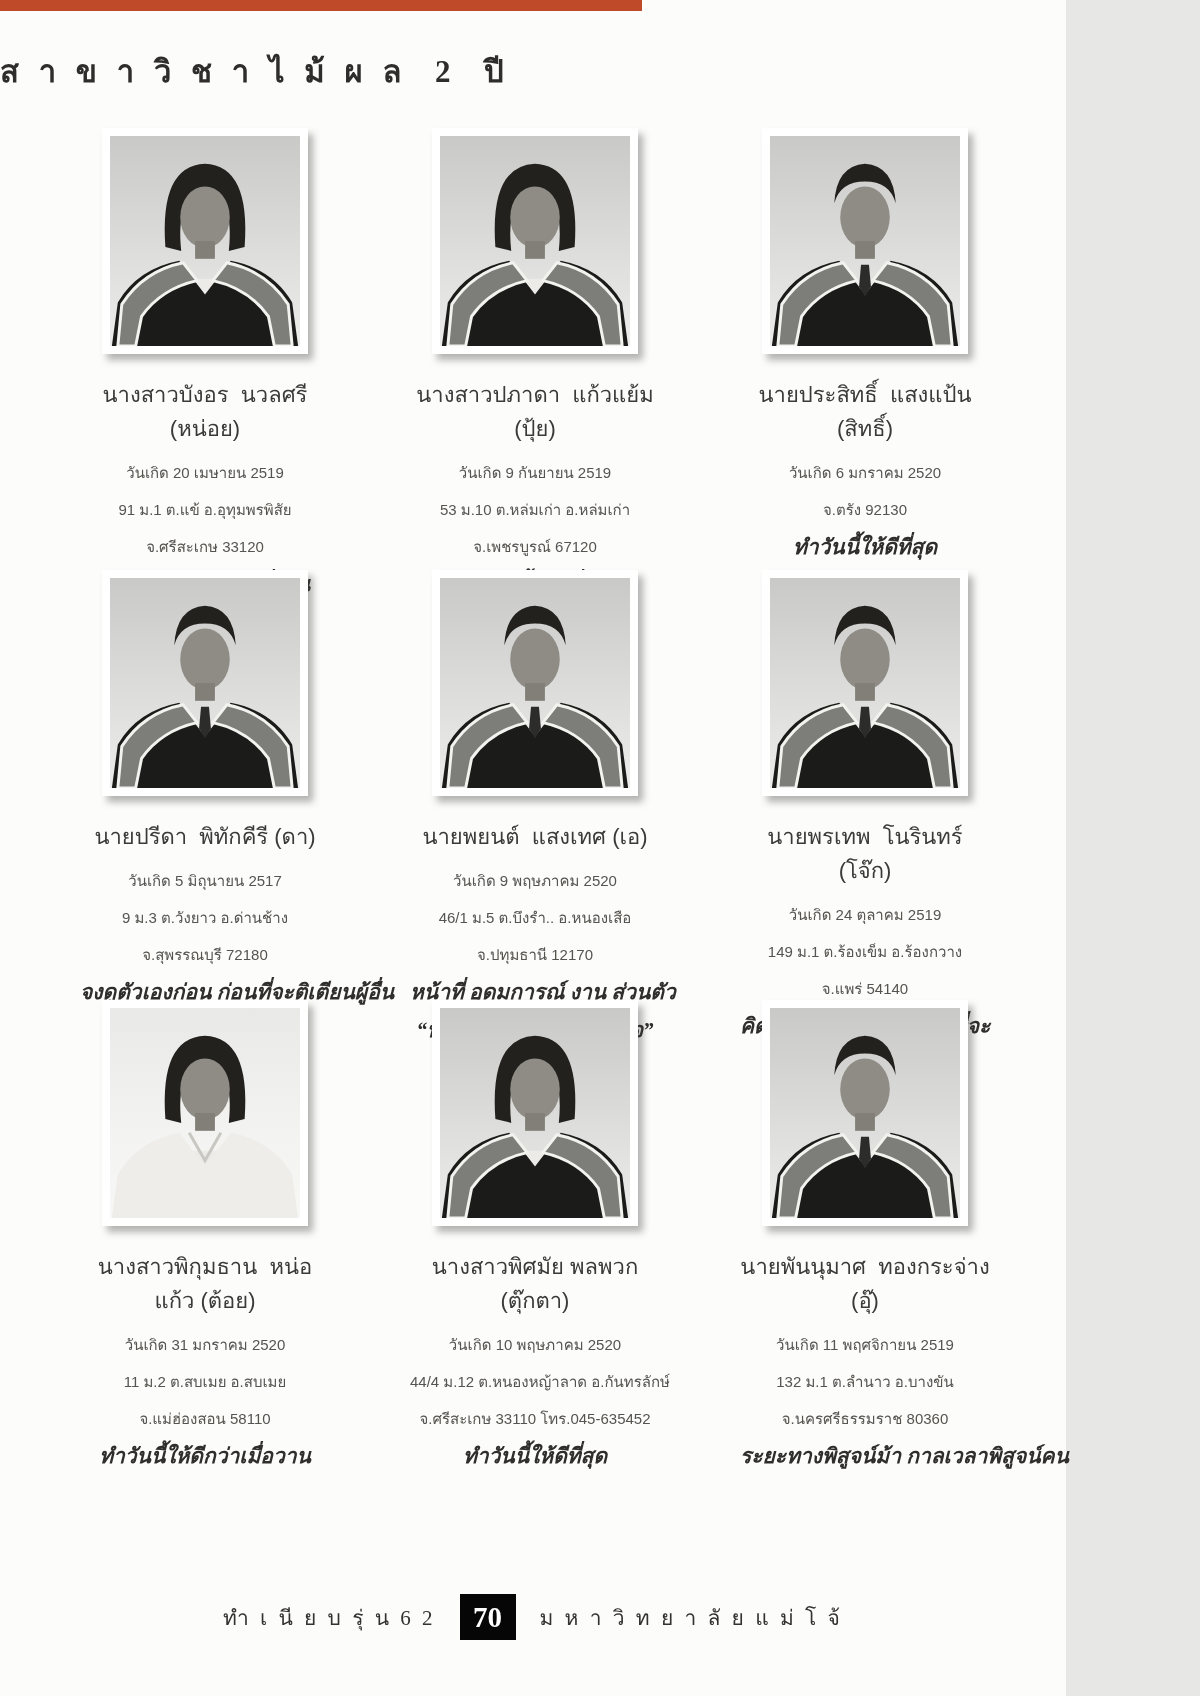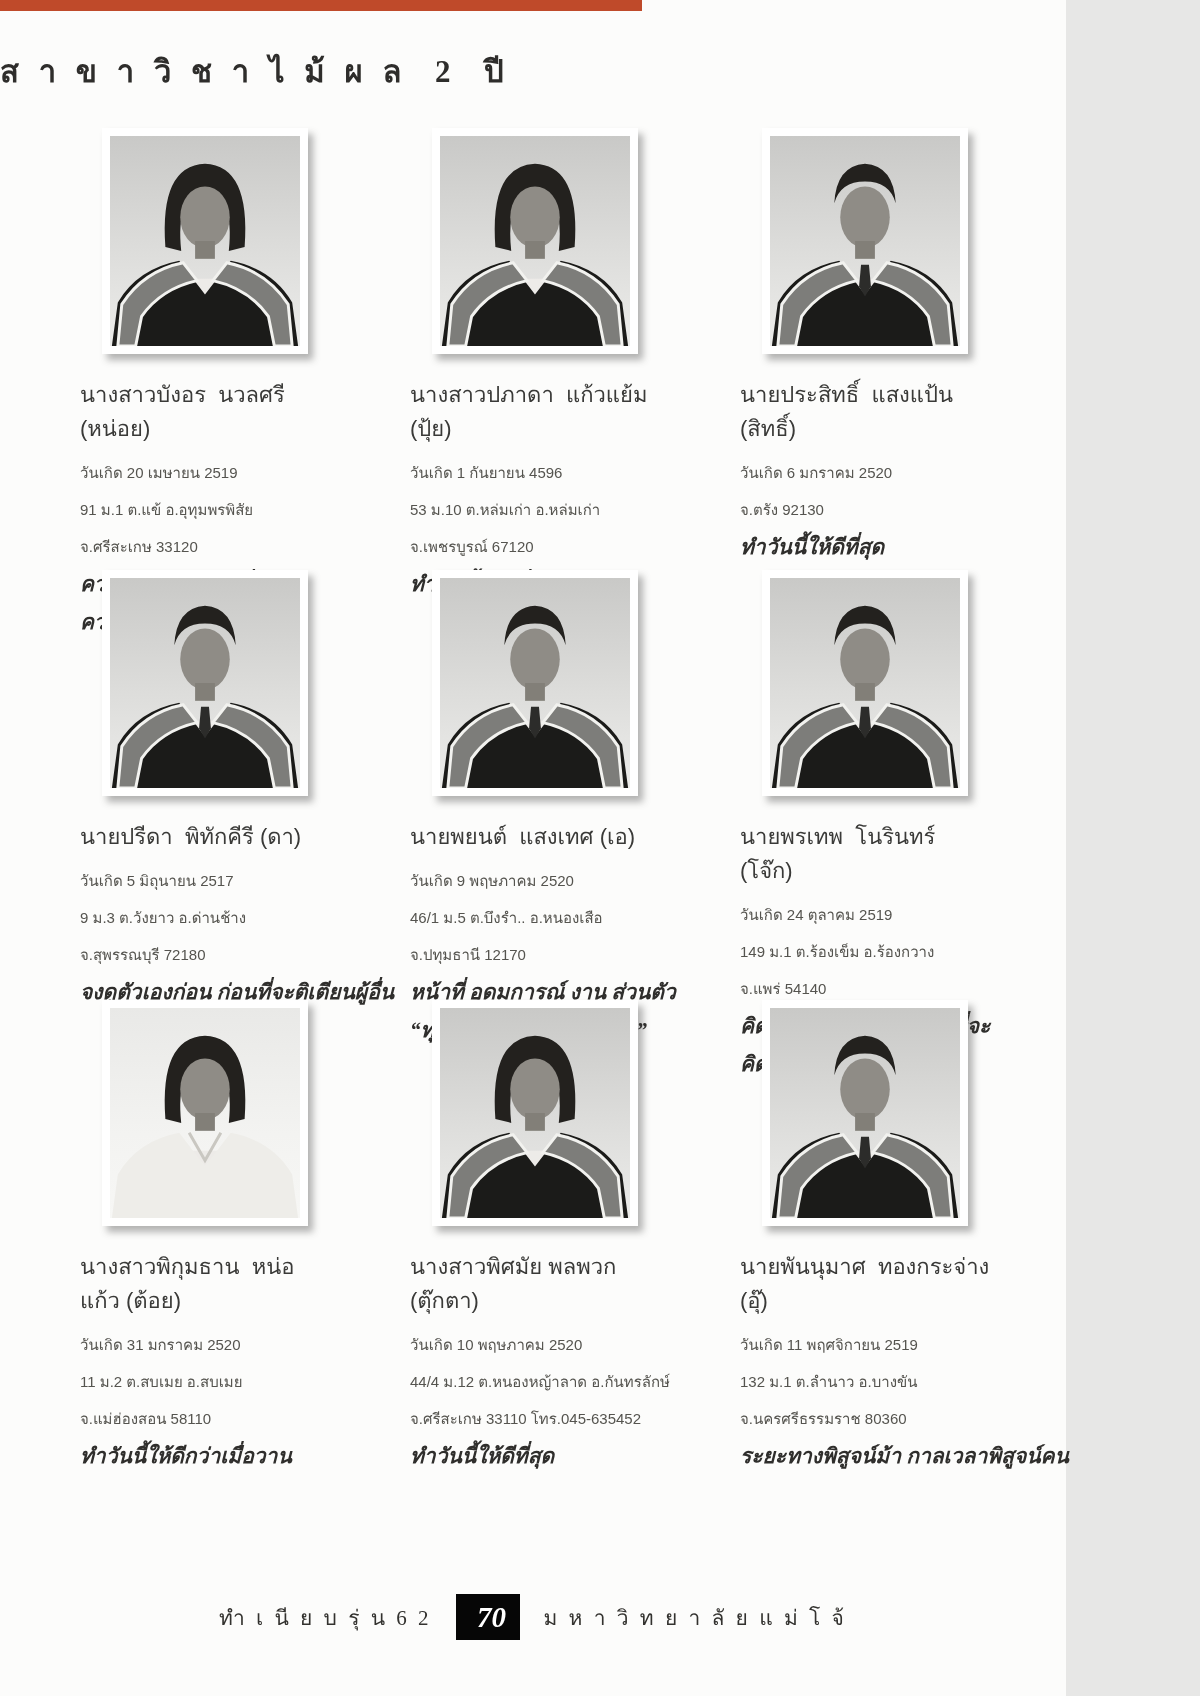--- a/index.html
+++ b/index.html
@@ -20,21 +20,21 @@
   .header-title{
     margin:46px 0 0 0;text-align:left;
     font-family:"Liberation Serif","DejaVu Serif",serif;
     font-size:31px;color:#2e2d2b;letter-spacing:6px;white-space:pre-wrap;
   }
   .grid{
     display:grid;grid-template-columns:330px 330px 330px;
     grid-template-rows:442px 430px auto;
     padding:16px 0 0 40px;
   }
-  .card{}
+  .card{text-align:center;}
   .photo-frame{
     width:206px;height:226px;margin:0 auto 24px auto;background:#fff;
     box-shadow:5px 6px 7px rgba(60,60,60,.38);
     display:flex;align-items:center;justify-content:center;
   }
   .photo{
     width:190px;height:210px;position:relative;overflow:hidden;
     background:linear-gradient(180deg,#c9c9c7 0%,#dddddb 55%,#ececea 100%);
   }
   .photo.light{background:linear-gradient(180deg,#e9e9e7 0%,#f3f3f1 60%,#f7f7f5 100%);}
@@ -54,21 +54,21 @@
     display:flex;align-items:center;justify-content:center;gap:24px;
   }
   .footer-text{
     font-family:"Liberation Serif","DejaVu Serif",serif;
     font-size:21px;color:#33322f;letter-spacing:3px;white-space:pre-wrap;
   }
   .page-number-box{
     width:56px;height:46px;background:#060606;color:#fff;
     display:flex;align-items:center;justify-content:center;
     font-family:"Liberation Serif","DejaVu Serif",serif;
-    font-style:italic;font-weight:bold;font-size:29px;padding-left:8px;
+    font-weight:bold;font-size:29px;
   }
 </style>
 </head>
 <body>
 
 <div class="page">
   <div class="top-strip"></div>
 
   <h1 class="header-title">ส า ข า วิ ช า ไ ม้ ผ ล  2  ปี</h1>
 
@@ -107,21 +107,21 @@
               <path d="M90,106 h20 v18 h-20 z" fill="#827f78"></path>
               <path d="M72,128 L100,160 L128,128 L130,144 L70,144 Z" fill="#edebe8"></path>
               <path d="M6,212 L12,168 Q32,134 74,126 L100,160 L126,126 Q168,134 188,168 L194,212 Z" fill="#1b1b19"></path>
               <path d="M16,170 Q38,136 78,128 L92,146 Q56,154 36,182 L30,212 L12,212 Z" fill="#7d7d7a" stroke="#f2f2ef" stroke-width="3"></path>
               <path d="M184,170 Q162,136 122,128 L108,146 Q144,154 164,182 L170,212 L188,212 Z" fill="#7d7d7a" stroke="#f2f2ef" stroke-width="3"></path>
             </svg>
           </div>
       </div>
       <figcaption>
         <div class="name">นางสาวปภาดา  แก้วแย้ม (ปุ้ย)</div>
-        <div class="line">วันเกิด 1 กันยายน 4596</div>
+        <div class="line">วันเกิด 9 กันยายน 2519</div>
         <div class="line">53 ม.10 ต.หล่มเก่า อ.หล่มเก่า</div>
         <div class="line">จ.เพชรบูรณ์ 67120</div>
         <div class="motto">ทำวันนี้ให้ดีที่สุด</div>
         <div class="motto"></div>
       </figcaption>
     </figure>
 
     <figure class="card">
       <div class="photo-frame">
         <div class="photo">

